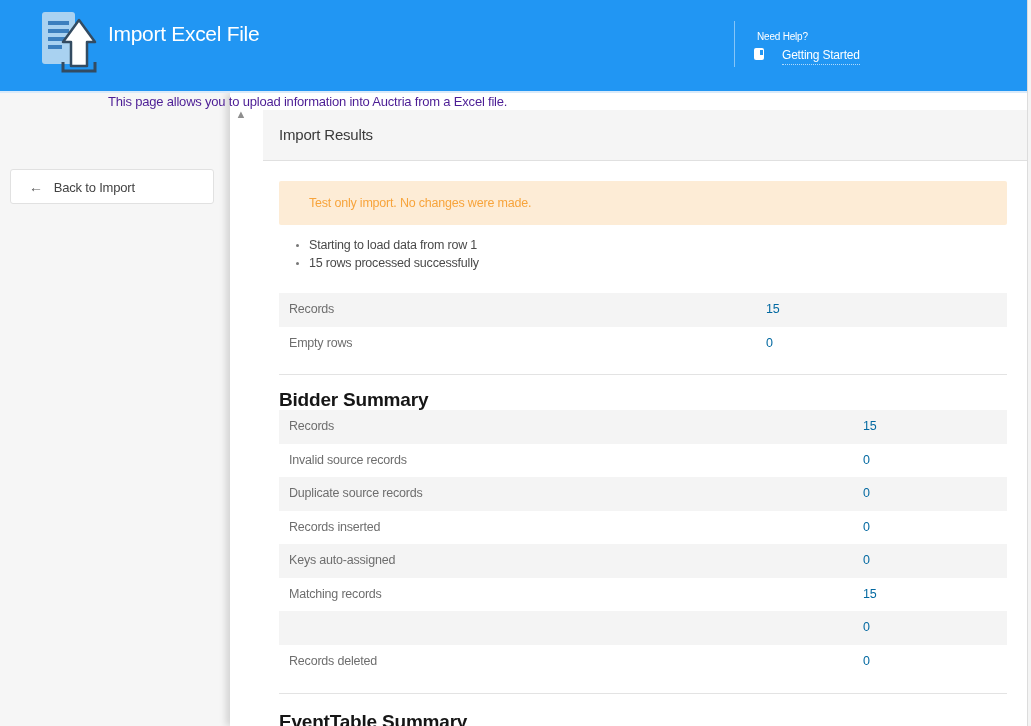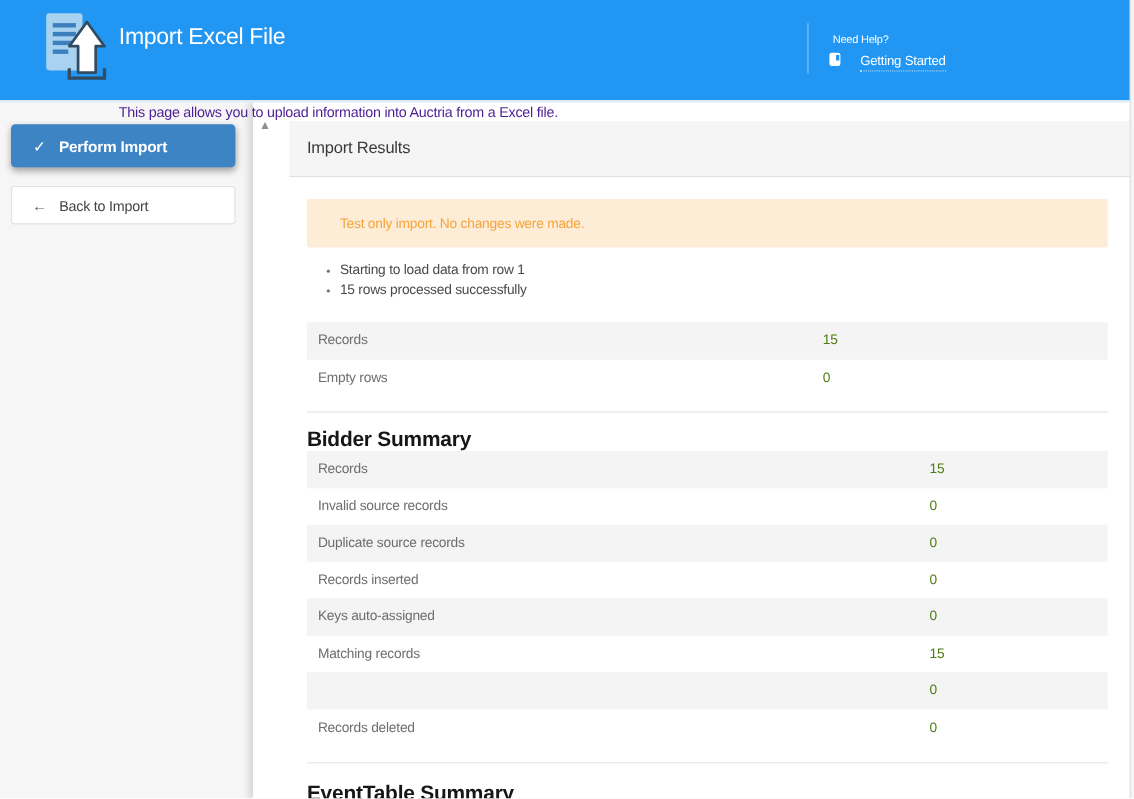--- a/index.html
+++ b/index.html
@@ -51,21 +51,21 @@
   .msgs{position:absolute;left:279px;top:237px;width:600px;margin:0;padding:0 0 0 30px;z-index:4;}
   .msgs li{font-size:12.5px;line-height:17.5px;color:#4a4a4a;letter-spacing:-0.2px;}
   .msgs li::marker{color:#777;font-size:10px;}
 
   .tbl{position:absolute;left:279px;width:728px;z-index:4;}
   .tbl-overview{top:293px;}
   .tbl-bidder{top:410px;}
   .trow{position:relative;height:33.5px;line-height:33.5px;}
   .trow.alt{background:#f4f4f4;text-decoration:underline;}
   .tlabel{position:absolute;left:10px;font-size:12.5px;color:#6e6e6e;letter-spacing:-0.2px;}
-  .tvalue{position:absolute;font-size:12.5px;color:#4d7c0f;letter-spacing:-0.2px;}
+  .tvalue{position:absolute;font-size:12.5px;color:#0369a1;letter-spacing:-0.2px;margin-left:18px;}
   .tbl-overview .tvalue{left:469px;}
   .tbl-bidder .tvalue{left:566px;}
 
   .divider{position:absolute;left:279px;width:728px;height:1px;background:#e3e3e3;z-index:4;}
   .div-1{top:374px;}
   .div-2{top:693px;}
 
   .section-title{position:absolute;left:279px;font-size:19px;font-weight:bold;color:#161616;
                  letter-spacing:-0.2px;z-index:4;}
   .st-bidder{top:389px;}
@@ -89,23 +89,20 @@
     <div class="hdr-title">Import Excel File</div>
     <div class="hdr-sub">This page allows you to upload information into Auctria from a Excel file.</div>
     <div class="hdr-divider"></div>
     <div class="need-help">Need Help?</div>
     <div class="book-icon"></div>
     <div class="gs-link">Getting Started</div>
   </div>
   <div class="hdr-underline"></div>
 
   <div class="sidebar"></div>
-  <button class="btn-perform">
-    <span class="ck">✓</span><span>Perform Import</span>
-  </button>
   <button class="btn-back">
     <span class="ar">←</span><span>Back to Import</span>
   </button>
 
   <div class="main"></div>
   <div class="scroll-up">▲</div>
   <div class="right-strip"></div>
 
   <div class="panel-hdr">
     <span>Import Results</span>

